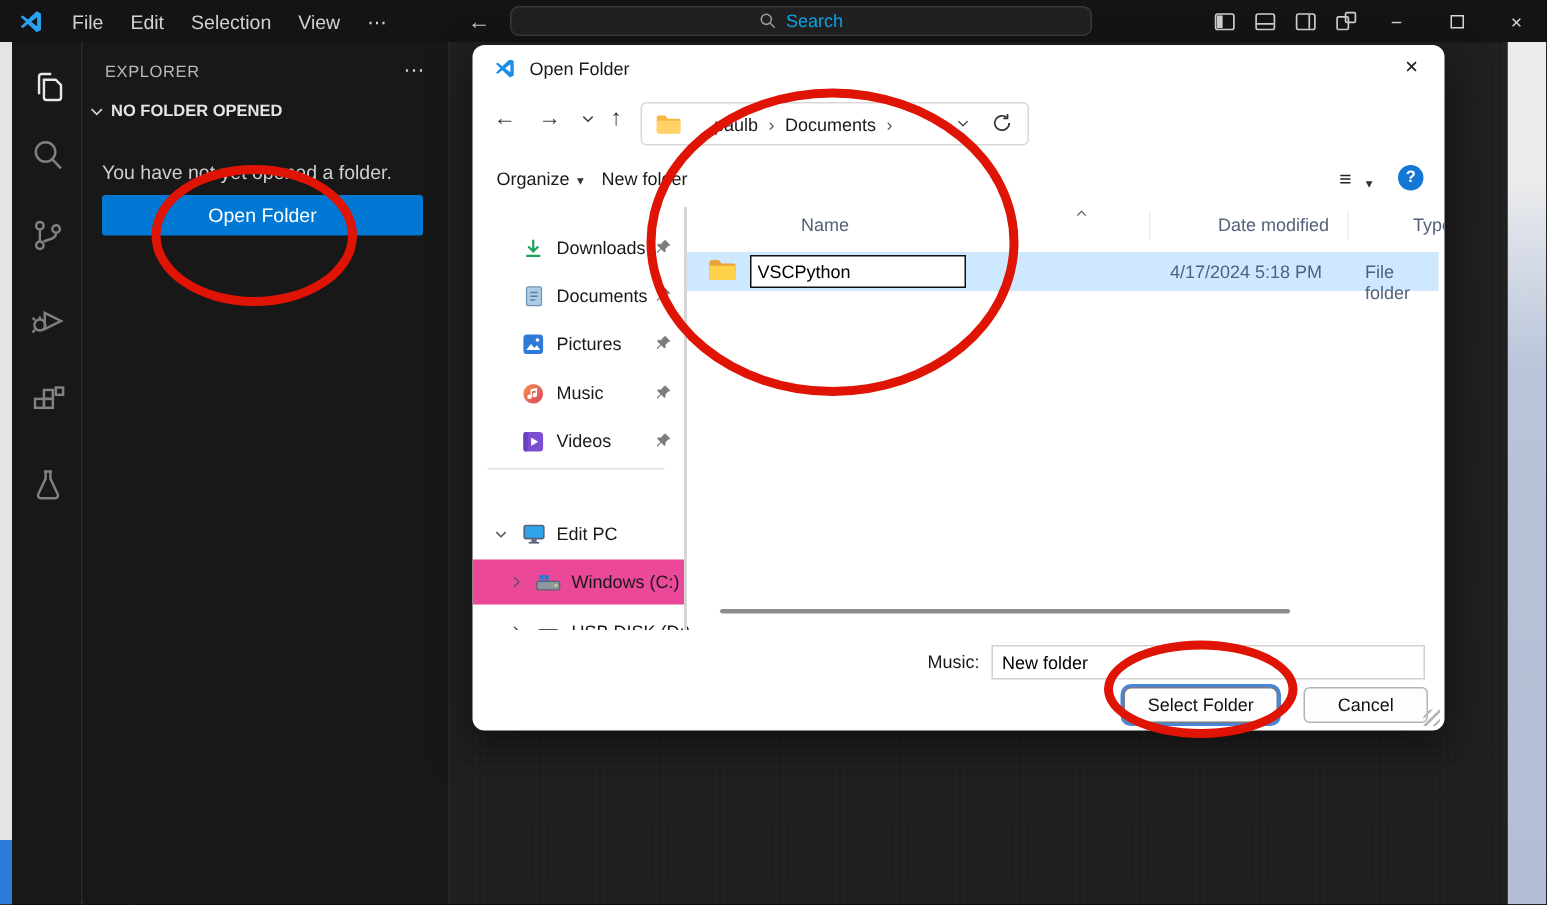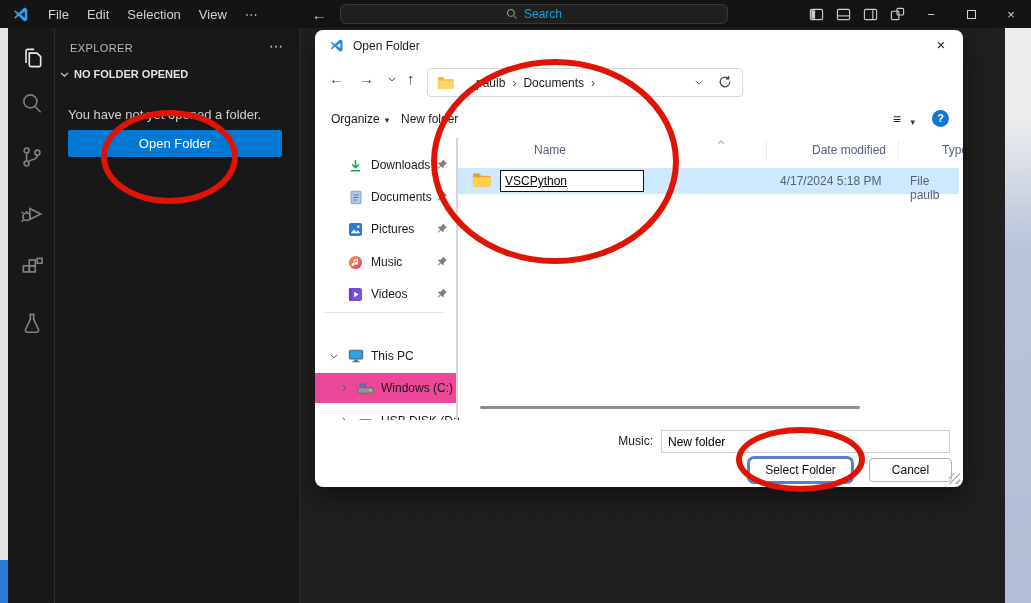--- a/index.html
+++ b/index.html
@@ -69,21 +69,21 @@
     border-radius:8px; box-shadow:0 10px 28px rgba(0,0,0,.5); z-index:10;
     font-size:12px; color:#1a1a1a; overflow:hidden; }
   #dlg-titlebar { position:absolute; left:0; top:0; width:100%; height:32px; }
   #dlg-logo { position:absolute; left:14px; top:8px; }
   #dlg-title { position:absolute; left:38px; top:9px; font-size:12px; }
   #dlg-close { position:absolute; right:0; top:0; width:44px; height:30px; text-align:center;
     line-height:30px; font-size:15px; color:#1a1a1a; }
 
   #dlg-navrow { position:absolute; left:0; top:38px; width:100%; height:30px; }
   .nav-btn { position:absolute; top:2px; color:#3f3f3f; font-size:15px; }
-  #addr-bar { position:absolute; left:112px; top:0; width:316px; height:29px;
+  #addr-bar { position:absolute; left:112px; top:0; width:259px; height:29px;
     border:1px solid #d8d8d8; border-radius:4px; display:flex; align-items:center; background:#fff; }
   #addr-folder { margin:0 22px 0 9px; display:flex; }
   .crumb { font-size:12px; color:#1a1a1a; }
   .crumb-sep { color:#555; margin:0 7px; font-size:12px; }
   #addr-dd { position:absolute; right:38px; top:8px; color:#444; }
   #addr-refresh { position:absolute; right:10px; top:6px; color:#333; }
   #dlg-search { position:absolute; left:437px; top:0; width:204px; height:29px;
     border:1px solid #d8d8d8; border-radius:4px; background:#fff; }
   #dlg-search input { position:absolute; left:9px; top:5px; width:165px; border:none; outline:none;
     font-family:inherit; font-size:12px; color:#1a1a1a; background:transparent; }
@@ -112,21 +112,21 @@
   #pane-split { position:absolute; left:141px; top:0; width:2px; height:100%; background:#d6d6d6; }
 
   #dlg-list { position:absolute; left:143px; top:0; right:4px; height:100%; }
   .col-hdr { position:absolute; top:5px; font-size:12px; color:#53627a;margin-left:32px; }
   #sort-chev { position:absolute; left:258px; top:0; color:#6a6a6a; }
   .hdr-sep { position:absolute; top:3px; width:1px; height:19px; background:#ececec; }
   #file-row { position:absolute; left:0; top:30px; width:100%; height:26px; background:#cde8ff; }
   #file-folder-ic { position:absolute; left:14px; top:4px; }
   #rename-input { position:absolute; left:42px; top:2px; width:144px; height:22px;
     border:1px solid #0f0f0f; background:#fff; font-family:inherit; font-size:12px;
-    padding-left:4px; color:#000; outline:none;text-decoration:underline; }
+    padding-left:4px; color:#000; outline:none; }
   .cell-date { position:absolute; left:322px; top:6px; color:#53627a; }
   .cell-type { position:absolute; left:452px; top:6px; color:#53627a; }
   #hscroll { position:absolute; left:165px; top:376px; width:380px; height:3px;
     background:#8c8c8c; border-radius:2px; }
 
   #dlg-footer { position:absolute; left:0; top:390px; width:100%; height:67px; }
   #folder-lbl { position:absolute; left:258px; top:14px; width:80px; text-align:right; color:#1a1a1a; }
   #folder-input { position:absolute; left:346px; top:10px; width:289px; height:23px;
     border:1px solid #d0d0d0; font-family:inherit; font-size:12px; padding-left:6px;
     color:#000; outline:none; background:#fff; }
@@ -450,21 +450,21 @@
                 <polyline points="3,6 8,11 13,6" fill="none" stroke="#555" stroke-width="1.6"></polyline>
               </svg>
             </span>
           <span class="nicon">
               <svg width="16" height="14" viewBox="0 0 18 16">
                 <rect x="1.5" y="1.5" width="15" height="10" rx="1.5" fill="#2ea4e8" stroke="#57617a" stroke-width="1.2"></rect>
                 <rect x="7" y="12" width="4" height="2" fill="#57617a"></rect>
                 <rect x="5" y="14" width="8" height="1.3" fill="#57617a"></rect>
               </svg>
             </span>
-          <span class="nlabel">This PC</span>
+          <span class="nlabel">Edit PC</span>
         </div>
 
         <div class="tree-row hl" style="top:235px">
           <span class="tchev" style="margin-left:24px">
               <svg width="10" height="10" viewBox="0 0 16 16">
                 <polyline points="6,3 11,8 6,13" fill="none" stroke="#555" stroke-width="1.6"></polyline>
               </svg>
             </span>
           <span class="nicon">
               <svg width="17" height="13" viewBox="0 0 20 14">
@@ -510,21 +510,21 @@
 
         <div id="file-row">
           <span id="file-folder-ic">
             <svg width="19" height="16" viewBox="0 0 20 16">
                 <path fill="#e8a33d" d="M1 2.5A1.5 1.5 0 0 1 2.5 1h5l2 2.5H18A1.5 1.5 0 0 1 19.5 5v8.5A1.5 1.5 0 0 1 18 15H2.5A1.5 1.5 0 0 1 1 13.5z"></path>
                 <path fill="#ffd04a" d="M1 5h18.5v8.5A1.5 1.5 0 0 1 18 15H2.5A1.5 1.5 0 0 1 1 13.5z"></path>
               </svg>
           </span>
           <input id="rename-input" value="VSCPython" style="">
           <span class="cell-date">4/17/2024 5:18 PM</span>
-          <span class="cell-type">File paulb</span>
+          <span class="cell-type">File folder</span>
         </div>
       </div>
     </div>
 
     <div id="hscroll"></div>
 
     <div id="dlg-footer">
       <span id="folder-lbl">Music:</span>
       <input id="folder-input" value="New folder" style="">
       <button id="select-folder-btn">Select Folder</button>

